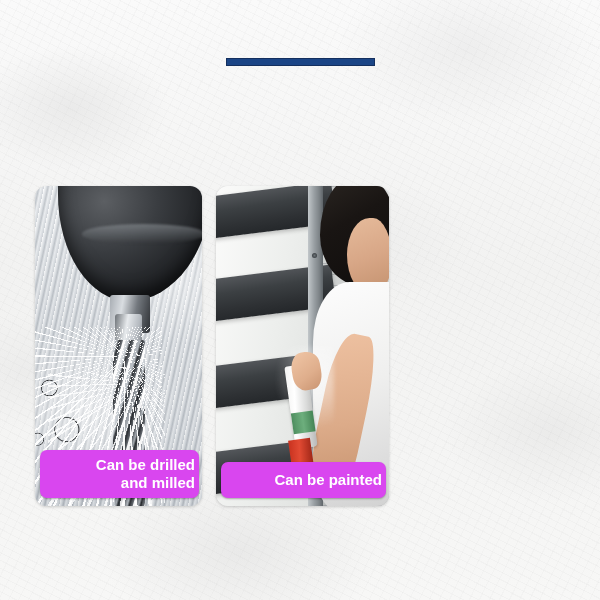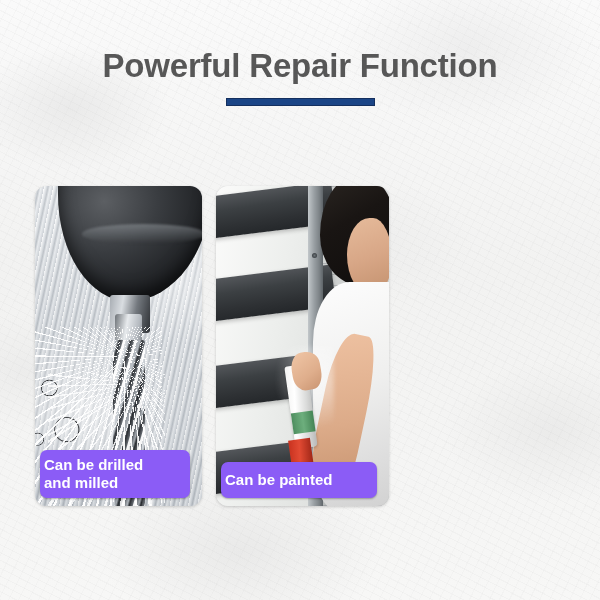--- a/index.html
+++ b/index.html
@@ -404,26 +404,26 @@
     left: 34%; top: 50%;
     width: 34%; height: 26%;
     background: radial-gradient(ellipse at 70% 40%, rgba(255,255,255,0.55), rgba(255,255,255,0) 70%);
     filter: blur(2px);
   }
 
   
   .caption {
     position: absolute;
     left: 5px;
-    right: 12px;
+    right: 3px;
     bottom: 8px;
-    background: #8b5cf6;
+    background: #d946ef;
     color: #ffffff;
     border-radius: 7px;
-    text-align: left;
+    text-align: right;
     font-weight: bold;
     font-size: 15px;
     line-height: 18px;
     padding: 9px 4px;
     box-sizing: border-box;
     box-shadow: 0 1px 2px rgba(0,0,0,0.3);
     white-space: pre-line;
     font-family: "Liberation Sans", sans-serif;
   }
   .caption.two-line {
@@ -432,21 +432,20 @@
     padding: 6px 4px;
   }
 </style>
 </head>
 <body>
 
 <div class="page">
   <div class="texture"></div>
 
   <div class="header">
-    <h1 class="title">Powerful Repair Function</h1>
     <div class="title-rule"></div>
   </div>
 
   <div class="panels">
 
 
     <div class="panel panel-2">
       <div class="photo">
         <div class="p2-bg"></div>
         <div class="p2-bgsheen"></div>

